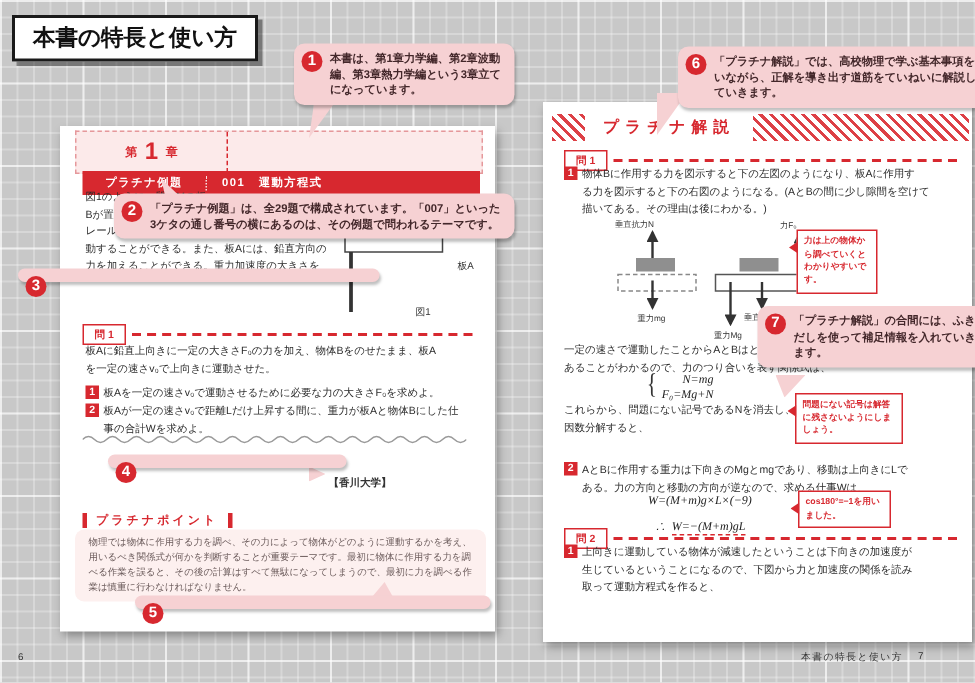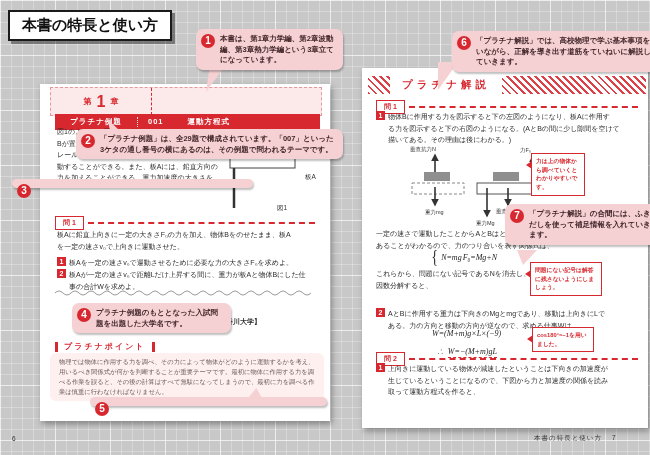--- a/index.html
+++ b/index.html
@@ -37,21 +37,21 @@
   .chap-cell1{width:100px;display:flex;align-items:center;justify-content:center;gap:5px;
     border-right:1px dashed #d7282f;height:100%;color:#d7282f;}
   .chap-cell1 .sm{font-size:8px;font-weight:bold;}
   .chap-cell1 .num{font-size:16px;font-weight:bold;}
   .chap-cell2{flex:1;text-align:center;color:#d7282f;font-size:13px;font-weight:bold;letter-spacing:6px;}
 
   .ex-band{left:55px;top:114px;width:265px;height:16px;background:#d7282f;color:#fff;
     display:flex;align-items:center;font-weight:bold;z-index:2;}
   .ex-band .b1{width:82px;text-align:center;font-size:7.5px;letter-spacing:1px;}
   .ex-band .b2{flex:1;border-left:1px dotted rgba(255,255,255,.85);padding-left:10px;
-    font-size:7.5px;letter-spacing:1px;display:flex;gap:24px;}
+    font-size:7.5px;letter-spacing:1px;display:flex;gap:9px;}
 
   .body-txt{font-size:7px;line-height:11.5px;color:#2b2b2b;}
   .qrow{position:absolute;display:flex;align-items:center;gap:4px;z-index:2;}
   .qlabel{border:1px solid #d7282f;color:#d7282f;background:#fff;font-size:7px;font-weight:bold;
     padding:1px 7px;white-space:nowrap;}
   .qdash{flex:1;border-top:2px dashed #d7282f;height:0;}
   .sq{display:inline-block;width:9px;height:9px;background:#d7282f;color:#fff;font-size:7px;
     line-height:9px;text-align:center;font-weight:bold;margin-right:3px;vertical-align:top;}
   .indent{padding-left:12px;}
 
@@ -63,21 +63,21 @@
 
   .hatch{height:18px;background:repeating-linear-gradient(45deg,#dd4046 0,#dd4046 2px,#fff 2px,#fff 5px);}
   .exp-head{left:368px;top:76px;width:278px;display:flex;align-items:stretch;z-index:2;}
   .exp-label{padding:0 12px;display:flex;align-items:center;color:#d7282f;
     font-size:10.5px;font-weight:bold;letter-spacing:4px;white-space:nowrap;}
 
   .eq{font-family:"Liberation Serif","DejaVu Serif",serif;font-style:italic;font-size:8px;color:#222;}
   .redline{border-bottom:1.5px dashed #d7282f;padding-bottom:1px;}
   .brace{font-size:19px;font-style:normal;color:#333;transform:scaleX(.75);display:inline-block;}
   .eqstack{display:flex;align-items:center;gap:2px;}
-  .eqstack .col{display:flex;flex-direction:row;gap:1px;text-align:right;}
+  .eqstack .col{display:flex;flex-direction:column;gap:1px;text-align:right;}
 
   .footer{font-size:6.5px;color:#333;letter-spacing:1px;z-index:2;}
 </style>
 </head>
 <body>
 
 <div id="stage">
 
   <div class="page" style="left:40px;top:84px;width:290px;height:337px;"></div>
   <div class="page" style="left:362px;top:68px;width:286px;height:360px;"></div>
@@ -244,21 +244,20 @@
     <span>「プラチナ例題」は、全29題で構成されています。「007」といった3ケタの通し番号の横にあるのは、その例題で問われるテーマです。</span>
   </div>
   <div class="tail z3" style="left:106px;top:119px;width:14px;height:12px;clip-path:polygon(10% 0,100% 100%,30% 100%);"></div>
 
   <div class="callout z4" style="left:12px;top:179px;width:210px;">
     <span class="cnum">3</span>
   </div>
 
   <div class="callout z4" style="left:72px;top:303px;width:128px;">
     <span class="cnum">4</span>
-    <span>プラチナ例題のもととなった入試問題を出題した大学名です。</span>
   </div>
   <div class="tail z3" style="left:206px;top:311px;width:11px;height:10px;clip-path:polygon(0 0,0 100%,100% 50%);"></div>
 
   <div class="callout z4" style="left:90px;top:397px;width:206px;">
     <span class="cnum">5</span>
   </div>
   <div class="tail z3" style="left:248px;top:388px;width:14px;height:10px;clip-path:polygon(60% 0,100% 100%,0 100%);"></div>
 
   <div class="callout z4" style="left:452px;top:31px;width:182px;">
     <span class="cnum">6</span>

